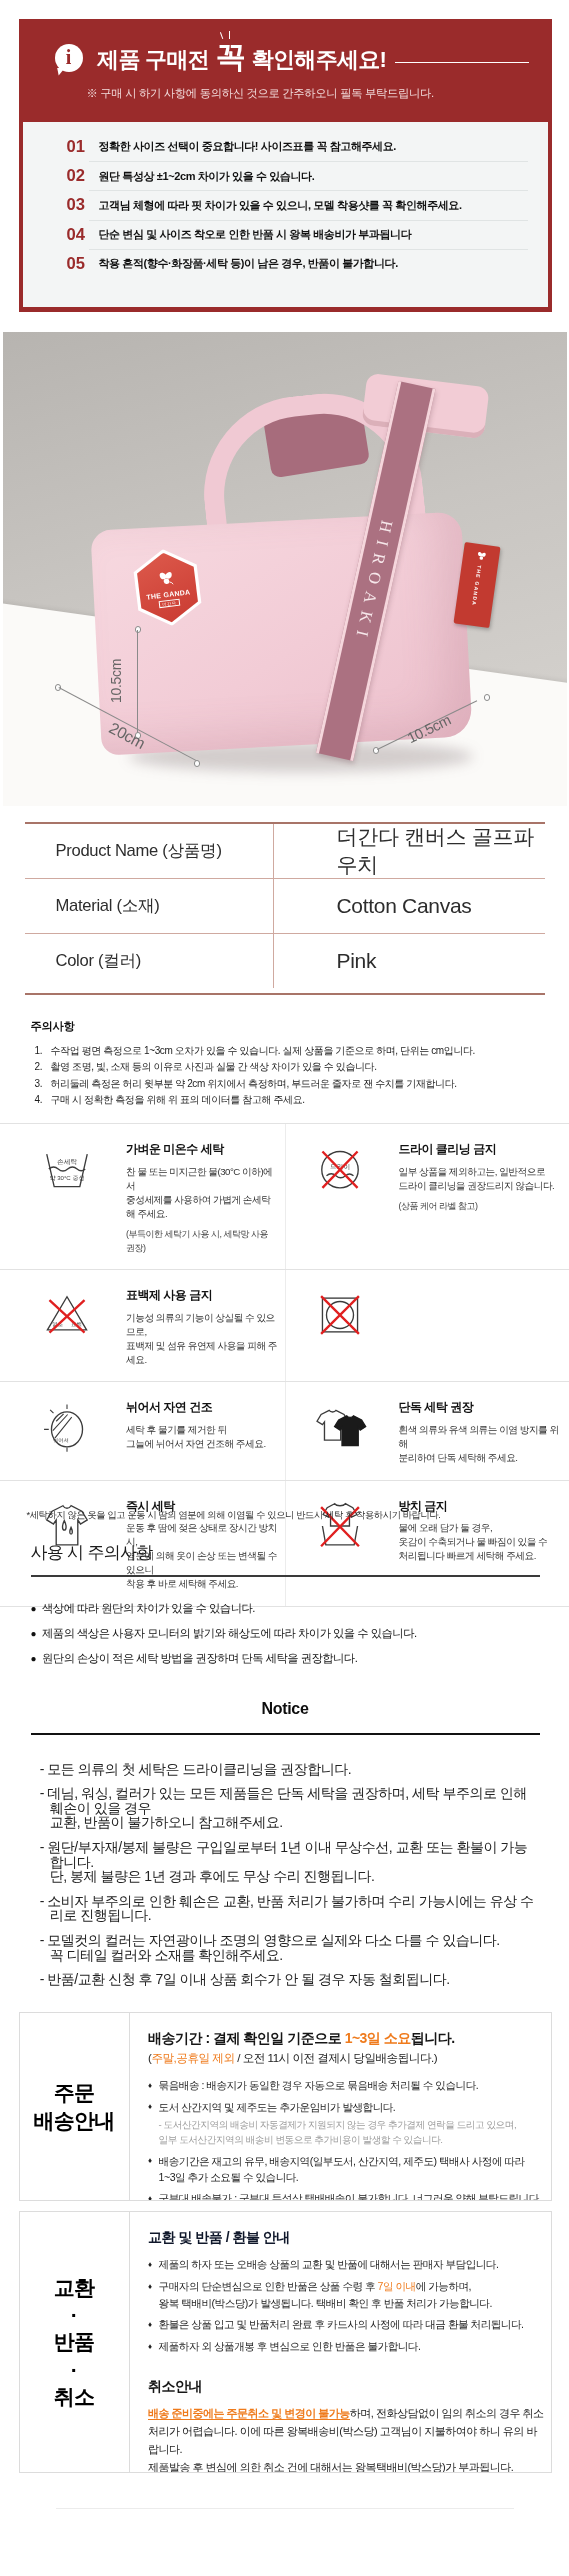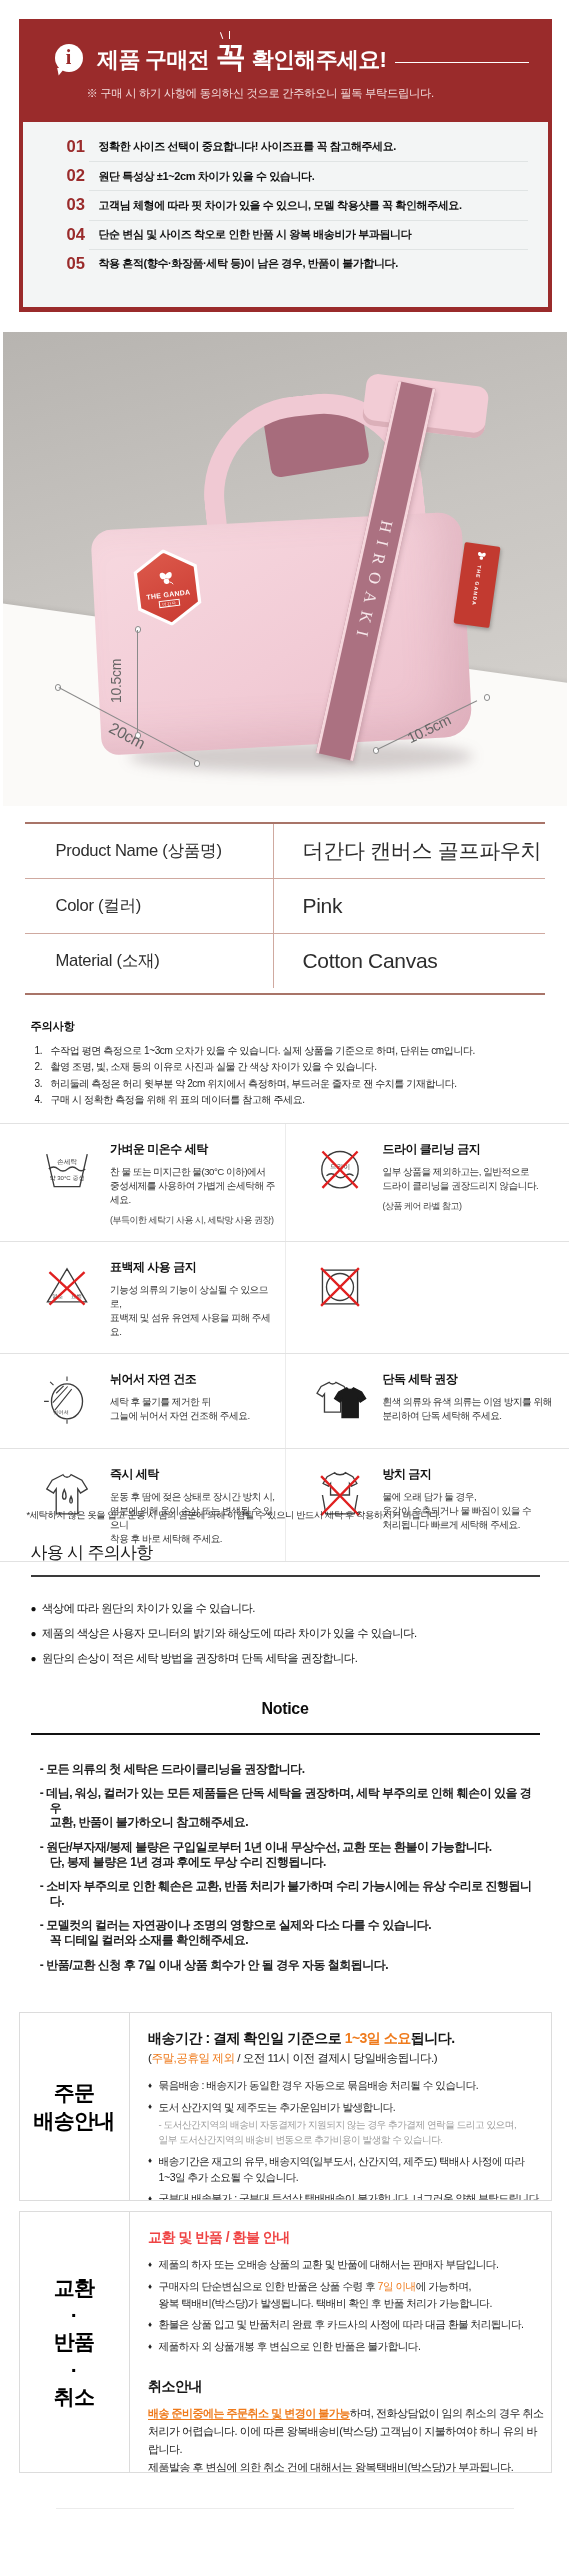--- a/index.html
+++ b/index.html
@@ -62,71 +62,71 @@
             transform:rotate(8deg);border-radius:2px;display:flex;flex-direction:column;align-items:center;
             padding-top:5.3px;box-shadow:1.3px 2px 4px rgba(0,0,0,.25);}
   .side-tag .ttxt{writing-mode:vertical-rl;color:#fff;font-size:5px;font-weight:bold;letter-spacing:1.3px;margin-top:2.6px;}
   .dim{position:absolute;color:#666;font-size:14px;letter-spacing:-0.3px;}
   .dim-line{position:absolute;background:#8a8a8a;}
   .dim-dot{position:absolute;width:4.6px;height:4.6px;border:1px solid #8a8a8a;border-radius:50%;background:#fdfdfd;}
 
   
   .spec{position:absolute;top:822px;left:25px;right:25px;height:169px;
         border-top:2.6px solid #a87468;border-bottom:2.6px solid #a87468;}
-  .spec-row{display:flex;height:54px;border-bottom:0.7px solid #cfa9a0;}
+  .spec-row{display:flex;height:54px;border-bottom:0.7px solid #cfa9a0;gap:34px;}
   .spec-row:last-child{border-bottom:none;}
   .spec-label{flex:0 0 217px;border-right:0.7px solid #cfa9a0;display:flex;align-items:center;
               padding-left:30.5px;font-size:16.6px;color:#2d2d2d;font-weight:500;letter-spacing:-0.3px;}
   .spec-value{flex:1;display:flex;align-items:center;padding-left:29px;font-size:21px;color:#2d2d2d;font-weight:500;letter-spacing:-0.3px;}
 
   
   .cautions{position:absolute;top:1019px;left:30.5px;right:26.5px;}
   .cautions h3{margin:0 0 8.6px 0;font-size:11.3px;font-weight:bold;color:#111;letter-spacing:-0.3px;}
   .cautions .ci{display:flex;font-size:10px;color:#1c1c1c;line-height:16.6px;letter-spacing:-0.4px;font-weight:500;}
   .cautions .ci .n{flex:0 0 16px;padding-left:4px;}
 
   
   .care{position:absolute;top:1123px;left:0;right:0;border-top:0.7px solid #e2e2e2;}
   .care-row{display:flex;border-bottom:0.7px solid #e2e2e2;}
-  .care-cell{width:285px;box-sizing:border-box;display:flex;gap:16px;padding:17px 6.6px 14.6px 40px;min-height:94px;}
+  .care-cell{width:285px;box-sizing:border-box;display:flex;gap:32px;padding:17px 6.6px 14.6px 40px;min-height:94px;}
   .care-cell.rgt{padding-left:26.5px;border-left:0.7px solid #ececec;}
   .care-ico{flex:0 0 54px;padding-top:1.3px;}
   .care-txt h4{margin:0 0 6.6px 0;font-size:12px;font-weight:bold;color:#111;letter-spacing:-0.5px;}
   .care-txt p{margin:0;font-size:9.7px;color:#333;line-height:14px;letter-spacing:-0.5px;}
   .care-note{margin-top:6px !important;font-size:9px !important;color:#444 !important;}
   .foot-note{position:absolute;top:1509px;left:26.5px;font-size:9.3px;color:#2e2e2e;letter-spacing:-0.4px;font-weight:500;}
 
   
   .usage{position:absolute;top:1541px;left:30.5px;right:30.5px;}
   .usage h2{margin:0;font-size:17px;font-weight:500;color:#1a1a1a;letter-spacing:-0.7px;}
   .usage .rule{height:2px;background:#3a3a3a;margin-top:11.3px;}
   .usage ul{list-style:none;margin:18.5px 0 0 0;padding:0;}
   .usage li{font-size:11.3px;color:#111;font-weight:500;letter-spacing:-0.5px;line-height:25px;display:flex;}
   .usage li .b{margin-right:6px;font-size:10px;}
 
   
   .notice{position:absolute;top:1700px;left:30.5px;right:30.5px;}
   .notice h2{margin:0;text-align:center;font-size:16px;font-weight:bold;color:#0d0d0d;letter-spacing:-0.3px;}
   .notice .rule{height:2.6px;background:#111;margin-top:14.6px;}
   .notice ul{list-style:none;margin:26.5px 0 0 9.3px;padding:0;}
-  .notice li{font-size:12px;color:#222;font-weight:700;line-height:14.6px;letter-spacing:-0.5px;
+  .notice li{font-size:14px;color:#222;font-weight:400;line-height:14.6px;letter-spacing:-0.5px;
              margin-bottom:10px;padding-left:10px;text-indent:-10px;}
 
   
   .ibox{position:absolute;left:18.5px;right:18.5px;border:0.7px solid #dcdcdc;display:flex;box-sizing:border-box;background:#fff;}
   .ibox-label{flex:0 0 109px;border-right:0.7px solid #dcdcdc;display:flex;align-items:center;justify-content:center;
               text-align:center;font-size:21px;font-weight:bold;color:#000000;line-height:1.3;letter-spacing:-0.7px;}
   .ibox-body{flex:1;padding:17px 6.6px 6.6px 18.5px;overflow:hidden;}
   .ship-h{font-size:14px;font-weight:bold;color:#161616;letter-spacing:-0.5px;}
   .ship-sub{font-size:11.6px;color:#222;letter-spacing:-0.5px;margin-top:3.3px;font-weight:500;}
   .blist{margin-top:10.6px;}
   .bitem{display:flex;font-size:10.6px;color:#222;letter-spacing:-0.5px;line-height:16.6px;margin-bottom:4.6px;font-weight:500;}
   .bitem .d{flex:0 0 10.6px;font-size:8px;padding-top:0.7px;}
   .bsub{font-size:9.7px;color:#9d9d9d;letter-spacing:-0.5px;line-height:15px;margin:1.3px 0 5.3px 10.6px;font-weight:400;}
-  .ex-title{font-size:14px;font-weight:bold;color:#ef4444;letter-spacing:-0.5px;margin-bottom:9.3px;}
+  .ex-title{font-size:14px;font-weight:bold;color:#0f172a;letter-spacing:-0.5px;margin-bottom:9.3px;}
   .cancel-title{font-size:14px;font-weight:bold;color:#161616;letter-spacing:-0.5px;margin:22.5px 0 8px 0;}
   .cancel-p{font-size:11px;color:#222;line-height:18px;letter-spacing:-0.5px;font-weight:500;}
   .u-org{color:#ef7b1d;border-bottom:1.3px solid #ef7b1d;font-weight:bold;}
   .tail-div{position:absolute;top:2508px;left:56px;right:56px;height:0.7px;background:#ececec;}
 
   svg text{font-family:"Liberation Sans",sans-serif;}
 </style>
 </head>
 <body>
 
@@ -215,26 +215,26 @@
     <div class="dim-dot" style="left:481px;top:362px;"></div>
     <div class="dim" style="left:403px;top:389px;transform:rotate(-26deg);font-size:14.6px;">10.5cm</div>
   </div>
 
   <div class="spec">
     <div class="spec-row">
       <div class="spec-label">Product Name (상품명)</div>
       <div class="spec-value">더간다 캔버스 골프파우치</div>
     </div>
     <div class="spec-row">
+      <div class="spec-label">Material (소재)</div>
+      <div class="spec-value">Cotton Canvas</div>
+    </div>
+    <div class="spec-row">
       <div class="spec-label">Color (컬러)</div>
       <div class="spec-value">Pink</div>
-    </div>
-    <div class="spec-row">
-      <div class="spec-label">Material (소재)</div>
-      <div class="spec-value">Cotton Canvas</div>
     </div>
   </div>
 
   <div class="cautions">
     <h3>주의사항</h3>
     <div class="ci">
         <span class="n">1.</span>
         <span>수작업 평면 측정으로 1~3cm 오차가 있을 수 있습니다. 실제 상품을 기준으로 하며, 단위는 cm입니다.</span>
       </div>
     <div class="ci">

